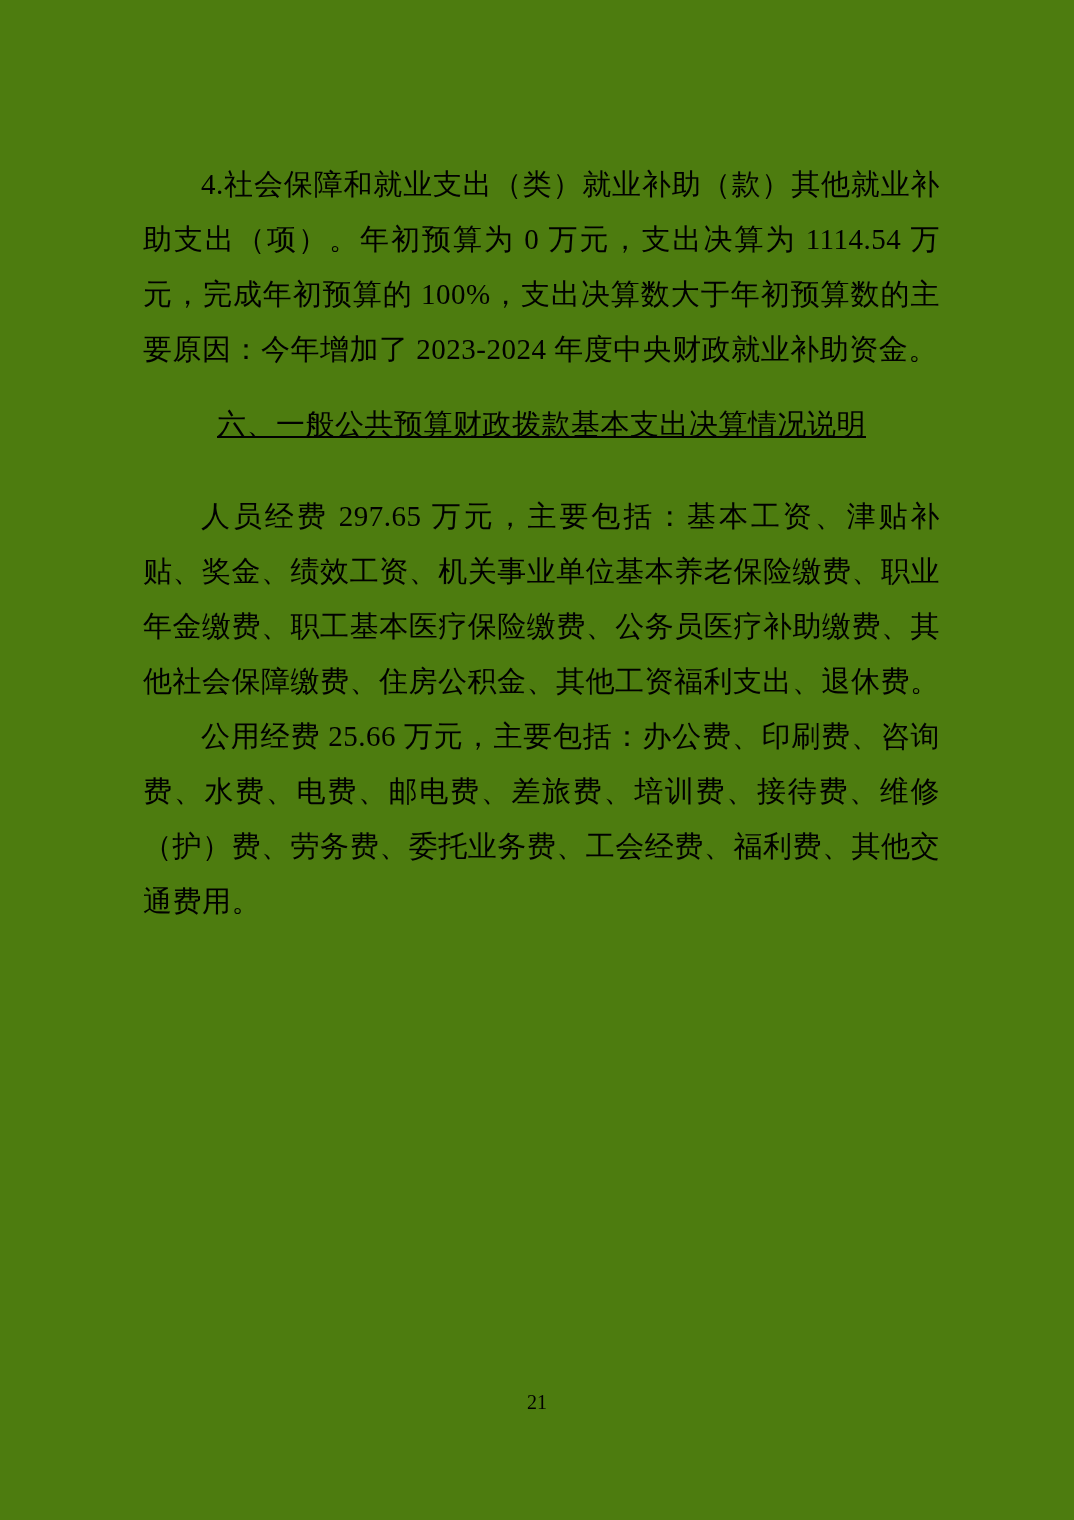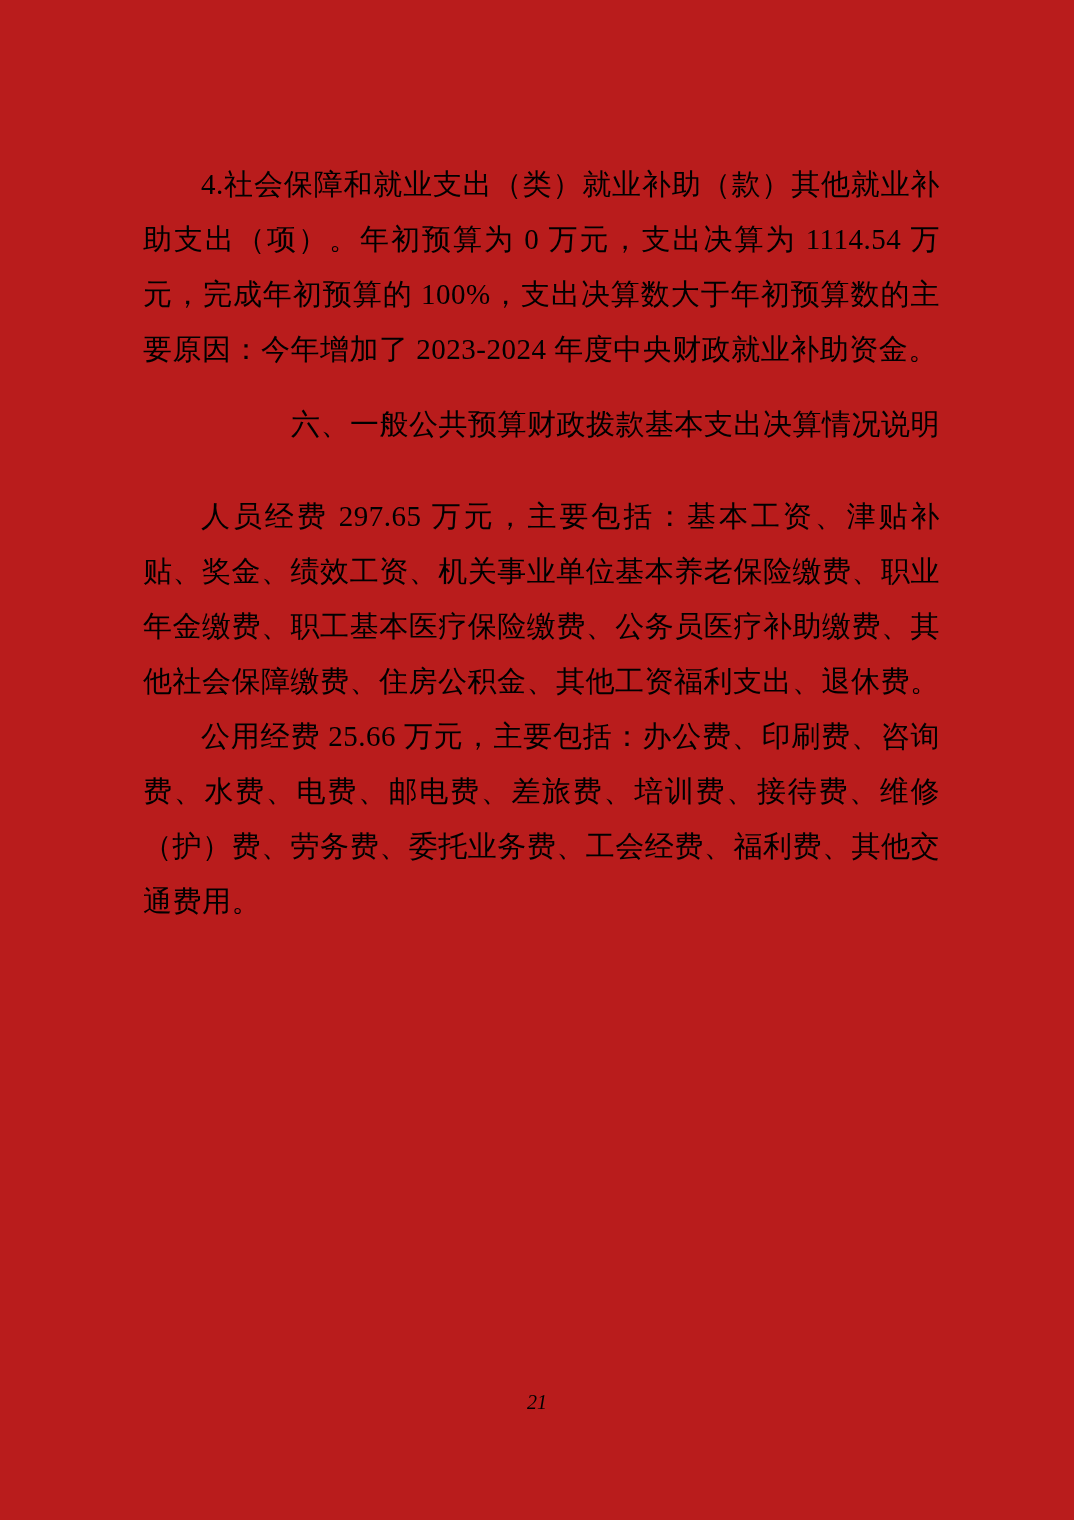--- a/index.html
+++ b/index.html
@@ -11,21 +11,21 @@
     position: relative;
     width: 1074px;
     height: 1520px;
     font-family: "Liberation Serif", "DejaVu Serif", serif;
     color: #000000;
     overflow: hidden;
   }
   .page {
     position: absolute;
     inset: 0;
-    background: #b91c1c;
+    background: #4d7c0f;
   }
   .content {
     position: absolute;
     left: 143px;
     top: 157px;
     width: 797px;
   }
   .para {
     margin: 0;
     font-size: 29px;
@@ -34,33 +34,33 @@
     text-align-last: left;
     text-indent: 2em;
     letter-spacing: 0.5px;
     word-break: break-all;
   }
   .heading {
     margin: 20px 0 37px 0;
     font-size: 29px;
     line-height: 55px;
     text-indent: 0;
-    text-align: right;
+    text-align: center;
     letter-spacing: 0.5px;
     font-weight: normal;
+    text-decoration: underline;
   }
   .page-number {
     position: absolute;
     top: 1390px;
     left: 0;
     width: 100%;
     text-align: center;
     font-size: 20px;
     line-height: 24px;
-    font-style: italic;
   }
 </style>
 </head>
 <body>
 
 <div class="page">
   <div class="content">
     <p class="para">4.社会保障和就业支出（类）就业补助（款）其他就业补助支出（项）。年初预算为 0 万元，支出决算为 1114.54 万元，完成年初预算的 100%，支出决算数大于年初预算数的主要原因：今年增加了 2023-2024 年度中央财政就业补助资金。</p>
     <h2 class="heading">六、一般公共预算财政拨款基本支出决算情况说明</h2>
     <p class="para">人员经费 297.65 万元，主要包括：基本工资、津贴补贴、奖金、绩效工资、机关事业单位基本养老保险缴费、职业年金缴费、职工基本医疗保险缴费、公务员医疗补助缴费、其他社会保障缴费、住房公积金、其他工资福利支出、退休费。</p>

